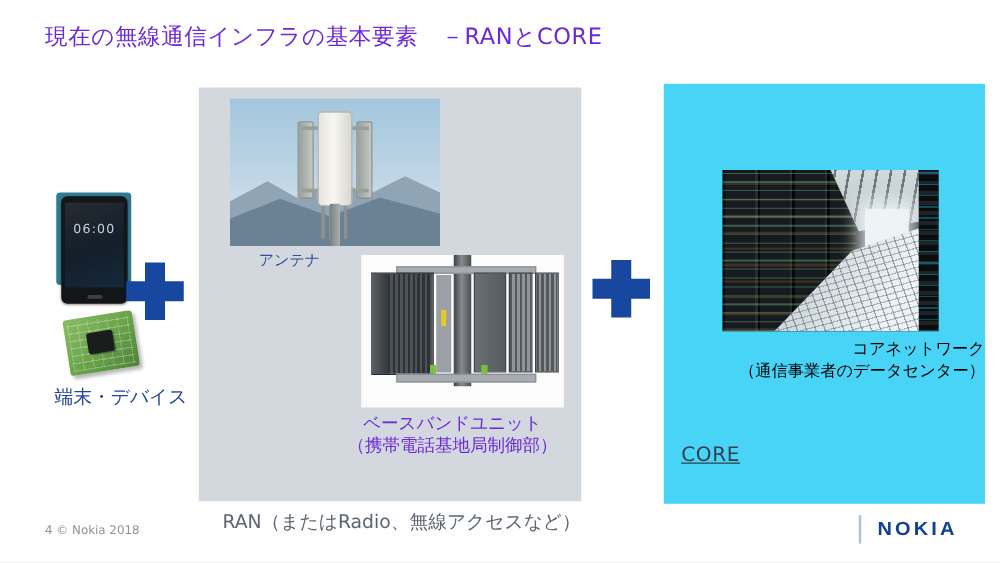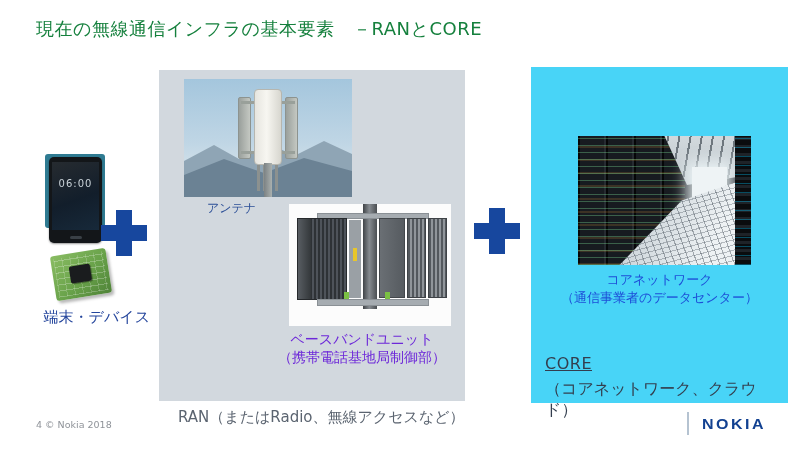--- a/index.html
+++ b/index.html
@@ -4,21 +4,21 @@
 <style>
   * { margin:0; padding:0; box-sizing:border-box; }
   html,body { background:#e9e9e9; }
   body { font-family:"DejaVu Sans","Liberation Sans",sans-serif; }
   .slide {
     position:relative; width:800px; height:450px; background:#ffffff;
     overflow:hidden; margin:0 auto;
   }
   .title {
     position:absolute; left:36px; top:17px; font-size:18px; font-weight:500;
-    color:#15803d; letter-spacing:0.5px; white-space:pre;
+    color:#6d28d9; letter-spacing:0.5px; white-space:pre;
   }
 
   
   .phone { position:absolute; left:49px; top:157px; width:53px; height:86px; }
   .phone-back { position:absolute; left:-4px; top:-3px; width:60px; height:74px;
     background:#2f7b92; border-radius:3px; }
   .phone-body { position:absolute; left:0; top:0; width:53px; height:86px;
     background:#131619; border-radius:5px; box-shadow:0 1px 2px rgba(0,0,0,.4); }
   .phone-screen { position:absolute; left:3px; right:3px; top:5px; bottom:13px;
     background:linear-gradient(160deg,#262b30 0%,#121e2b 55%,#17293a 100%); border-radius:0; }
@@ -119,22 +119,22 @@
     clip-path:polygon(24% 100%, 60% 50%, 100% 32%, 100% 100%);
     background:
       repeating-linear-gradient(70deg, rgba(70,80,90,.45) 0 1px, transparent 1px 7px),
       repeating-linear-gradient(165deg, rgba(70,80,90,.35) 0 1px, transparent 1px 5px),
       linear-gradient(115deg,#8f9aa2 10%,#cfd7dc 45%,#eef2f4 80%); }
   .dc-rack-right { position:absolute; right:0; top:0; width:9%; height:100%;
     background:
       repeating-linear-gradient(0deg, rgba(0,200,255,.35) 0 1px, transparent 1px 9px),
       repeating-linear-gradient(0deg, #0a0c0e 0 5px, #1e2328 5px 8px); }
 
-  .core-photo-label { position:absolute; left:0; top:204px; width:100%; text-align:center;
-    font-size:13px; line-height:1.35; color:#1d4ed8; }
+  .core-photo-label { position:absolute; left:0; top:204px; width:100%; text-align:right;
+    font-size:13px; line-height:1.35; color:#000000; }
   .core-title { position:absolute; left:14px; top:287px; font-size:16px; color:#333e4e;
     letter-spacing:.5px;text-decoration:underline; }
   .core-subtitle { position:absolute; left:14px; top:312px; font-size:16px; color:#333e4e; }
 
   
   .footer { position:absolute; left:36px; top:419px; font-size:9.5px; color:#8f9399; }
   .footer .copyright { }
   .brand { position:absolute; left:687px; top:412px; display:flex; align-items:center; gap:13px; }
   .brand-bar { width:2px; height:23px; background:#b5c3d1; }
   .nokia-logo { font-size:16px; font-weight:bold; color:#124191; letter-spacing:2.5px;
@@ -211,21 +211,20 @@
       <div class="dc-ceiling"></div>
       <div class="dc-light"></div>
       <div class="dc-floor"></div>
       <div class="dc-rack-right"></div>
     </div>
     <div class="core-photo-label">
       <div>コアネットワーク</div>
       <div>（通信事業者のデータセンター）</div>
     </div>
     <div class="core-title">CORE</div>
-    <div class="core-subtitle">（コアネットワーク、クラウド）</div>
   </div>
 
   <div class="footer">
     <span class="page-num">4</span>
     <span class="copyright">© Nokia 2018</span>
   </div>
   <div class="brand">
     <span class="brand-bar"></span>
     <span class="nokia-logo">NOKIA</span>
   </div>

